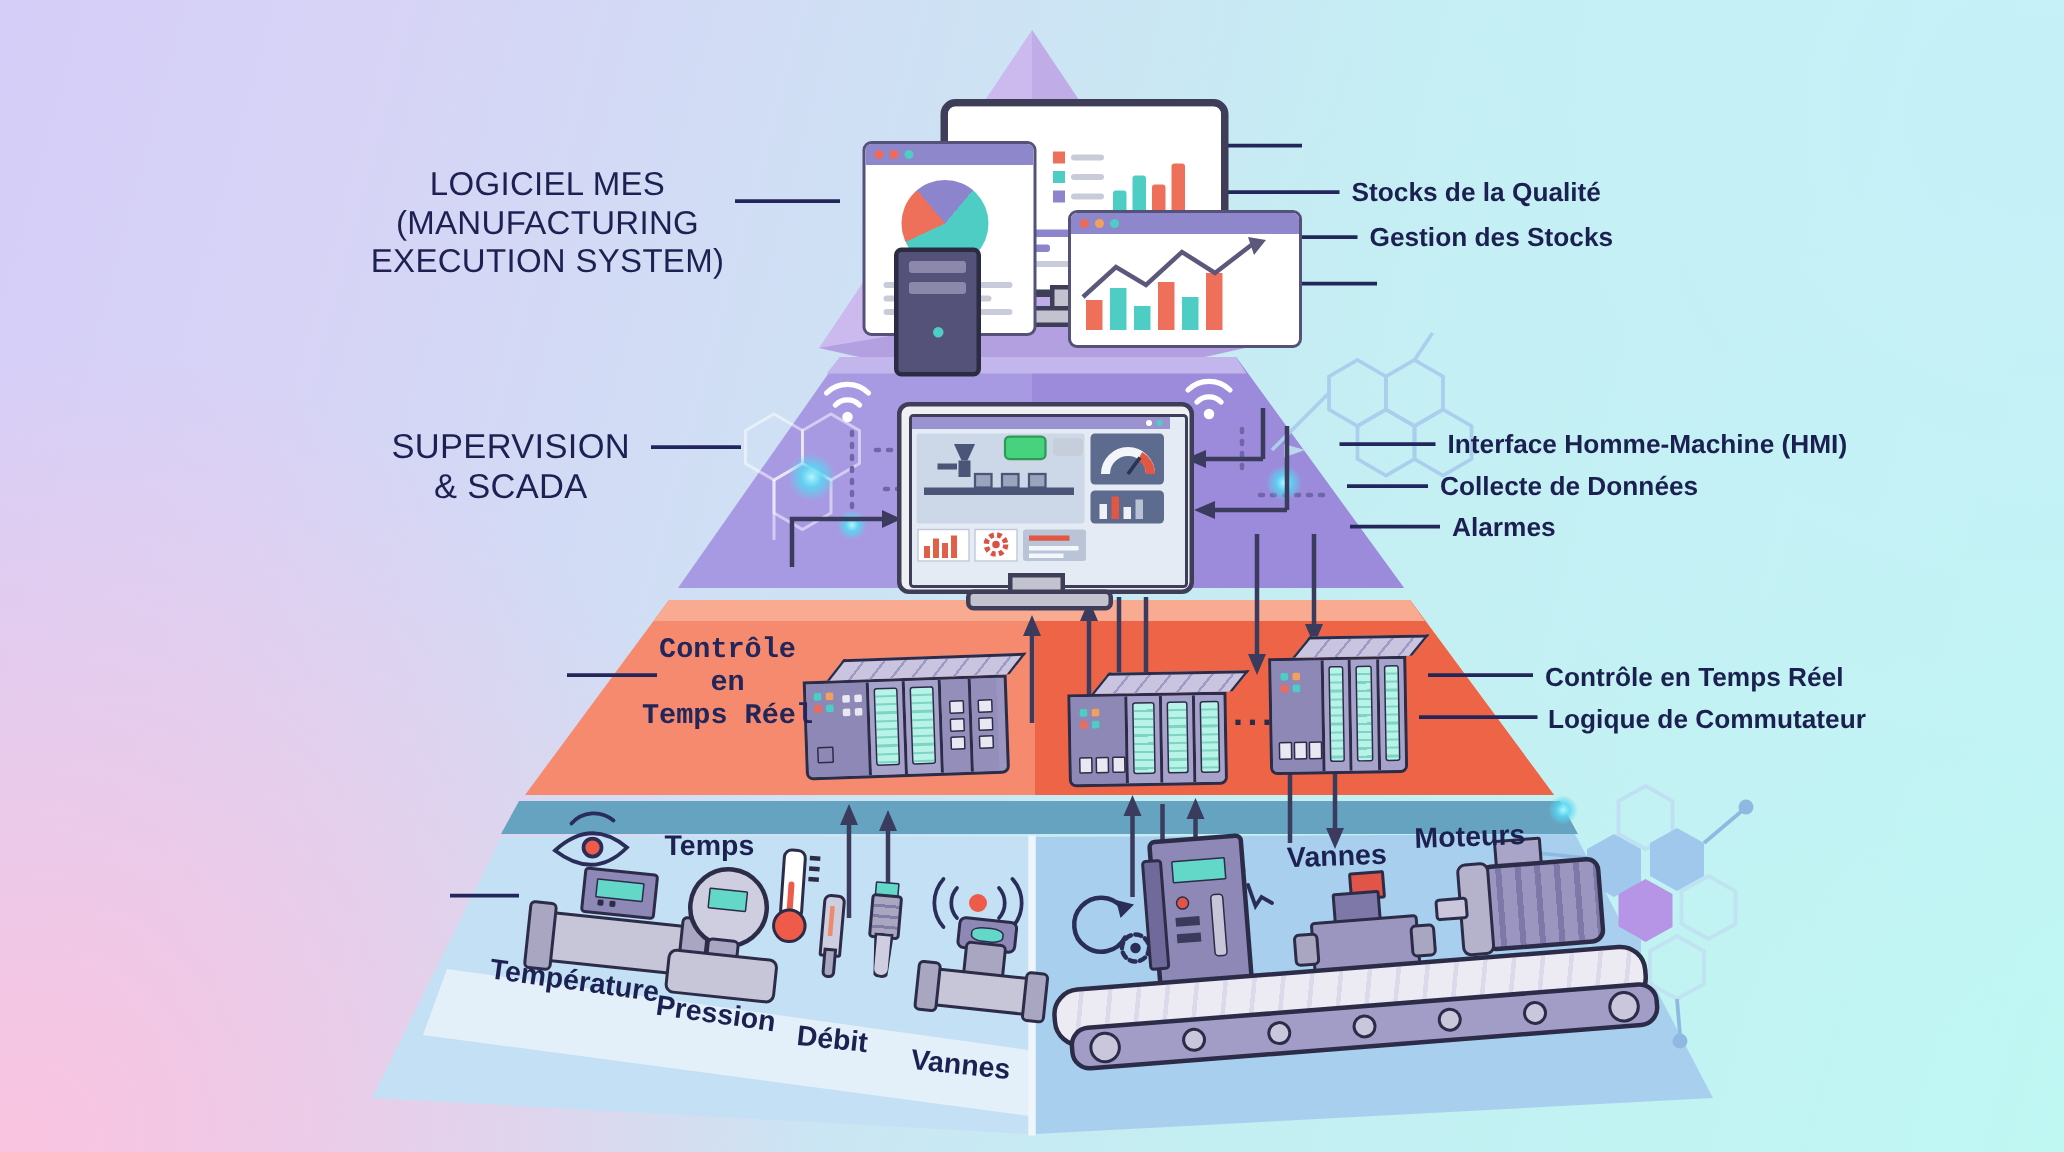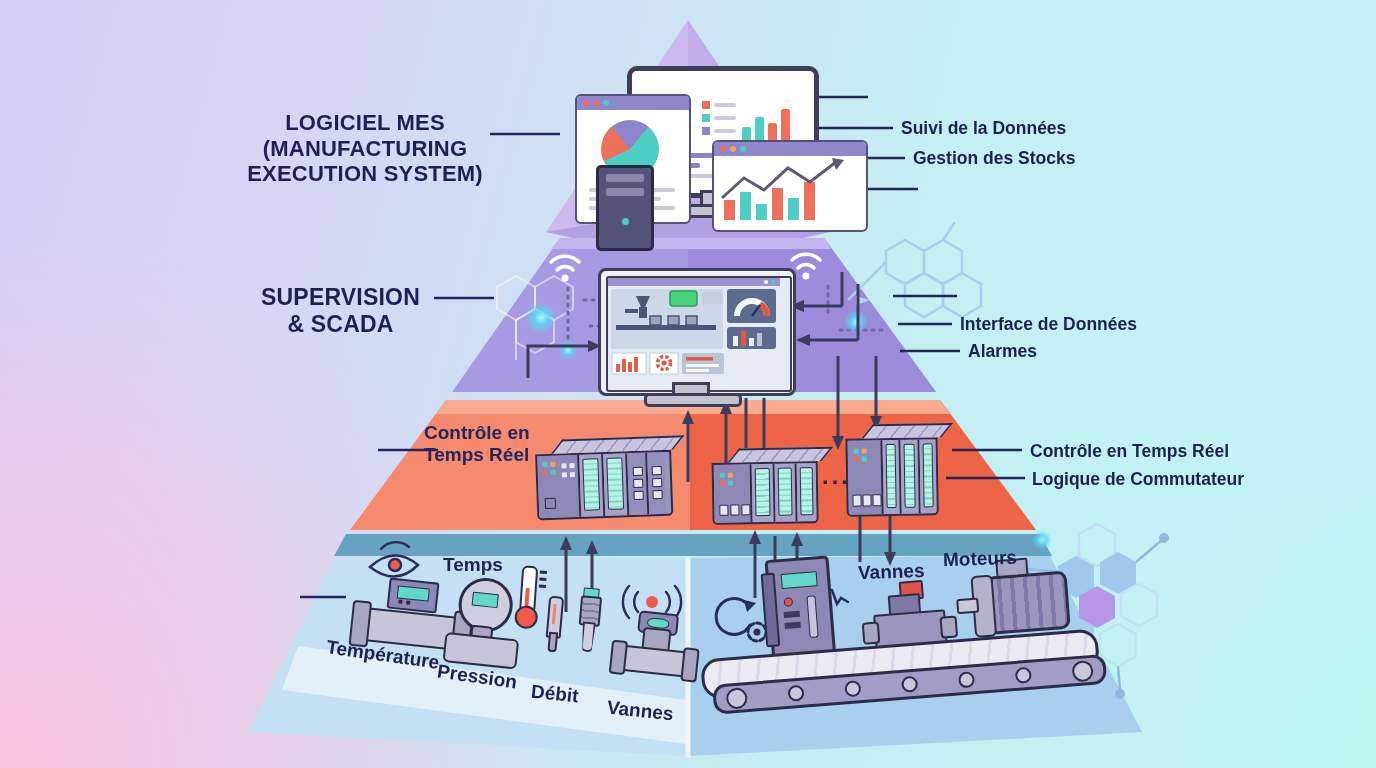--- a/index.html
+++ b/index.html
@@ -5,23 +5,23 @@
   html,body{margin:0;padding:0;}
   .canvas{
     position:relative;width:1376px;height:768px;overflow:hidden;
     font-family:"Liberation Sans",sans-serif;
     background:
       radial-gradient(circle at 1% 99%, #f9c4e0 0%, rgba(249,196,224,0) 34%),
       radial-gradient(circle at 99% 10%, #c6f0f8 0%, rgba(198,240,248,0) 40%),
       linear-gradient(105deg,#d5cef8 0%,#d7d3f6 16%,#cfe0f4 38%,#c4eef2 62%,#bff7f3 100%);
   }
   .abs{position:absolute;}
-  .lbl{color:#1d2152;font-weight:700;text-align:center;white-space:pre-line;line-height:1.16;letter-spacing:.2px;}
+  .lbl{color:#1d2152;font-weight:400;text-align:center;white-space:pre-line;line-height:1.16;letter-spacing:.2px;}
   .rlbl{color:#1b2050;font-weight:600;font-size:17.5px;white-space:nowrap;}
-  .ilbl{color:#22265a;font-weight:800;white-space:pre-line;font-size:19px;line-height:1.16;}
+  .ilbl{color:#22265a;font-weight:800;text-align:center;white-space:pre-line;font-size:19px;line-height:1.16;font-family:Liberation Mono, monospace;}
   .slbl{color:#1d2152;font-weight:700;font-size:19px;white-space:nowrap;}
   .ellipsis{color:#2c2c49;font-weight:800;font-size:24px;letter-spacing:3px;}
 
   
   .win{background:#fff;border:2.5px solid #55527a;border-radius:6px;overflow:hidden;}
   .win .bar{height:14px;background:#8e87cb;display:flex;align-items:center;gap:4px;padding-left:6px;}
   .dot{width:6px;height:6px;border-radius:50%;}
   .monitor-main{background:#fff;border:5px solid #3e3e58;border-radius:10px;overflow:hidden;}
   .pie{border-radius:50%;}
   .gline{background:#c9ccd8;height:4px;border-radius:2px;}
@@ -527,24 +527,25 @@
       <span class="roller" style="width:17px;height:17px;"></span>
     </div>
   </div>
 
   <div class="abs lbl" style="left:225px;top:110px;width:280px;font-size:22px;">LOGICIEL MES
 (MANUFACTURING
 EXECUTION SYSTEM)</div>
   <div class="abs lbl" style="left:248px;top:284px;width:185px;font-size:23px;">SUPERVISION
 &amp; SCADA</div>
 
-  <div class="abs rlbl" style="left:901px;top:118px;">Suivi de la Données</div>
+  <div class="abs rlbl" style="left:901px;top:118px;">Stocks de la Qualité</div>
   <div class="abs rlbl" style="left:913px;top:148px;">Gestion des Stocks</div>
 
-  <div class="abs rlbl" style="left:960px;top:314px;">Interface de Données</div>
+  <div class="abs rlbl" style="left:965px;top:286px;">Interface Homme-Machine (HMI)</div>
+  <div class="abs rlbl" style="left:960px;top:314px;">Collecte de Données</div>
   <div class="abs rlbl" style="left:968px;top:341px;">Alarmes</div>
 
   <div class="abs ilbl" style="left:424px;top:422px;width:122px;">Contrôle en
 Temps Réel</div>
   <div class="abs rlbl" style="left:1030px;top:441px;">Contrôle en Temps Réel</div>
   <div class="abs rlbl" style="left:1032px;top:469px;">Logique de Commutateur</div>
 
   <div class="abs slbl" style="left:443px;top:554px;">Temps</div>
   <div class="abs slbl" style="left:326px;top:644px;transform:rotate(8deg);">Température</div>
   <div class="abs slbl" style="left:437px;top:666px;transform:rotate(8deg);">Pression</div>

